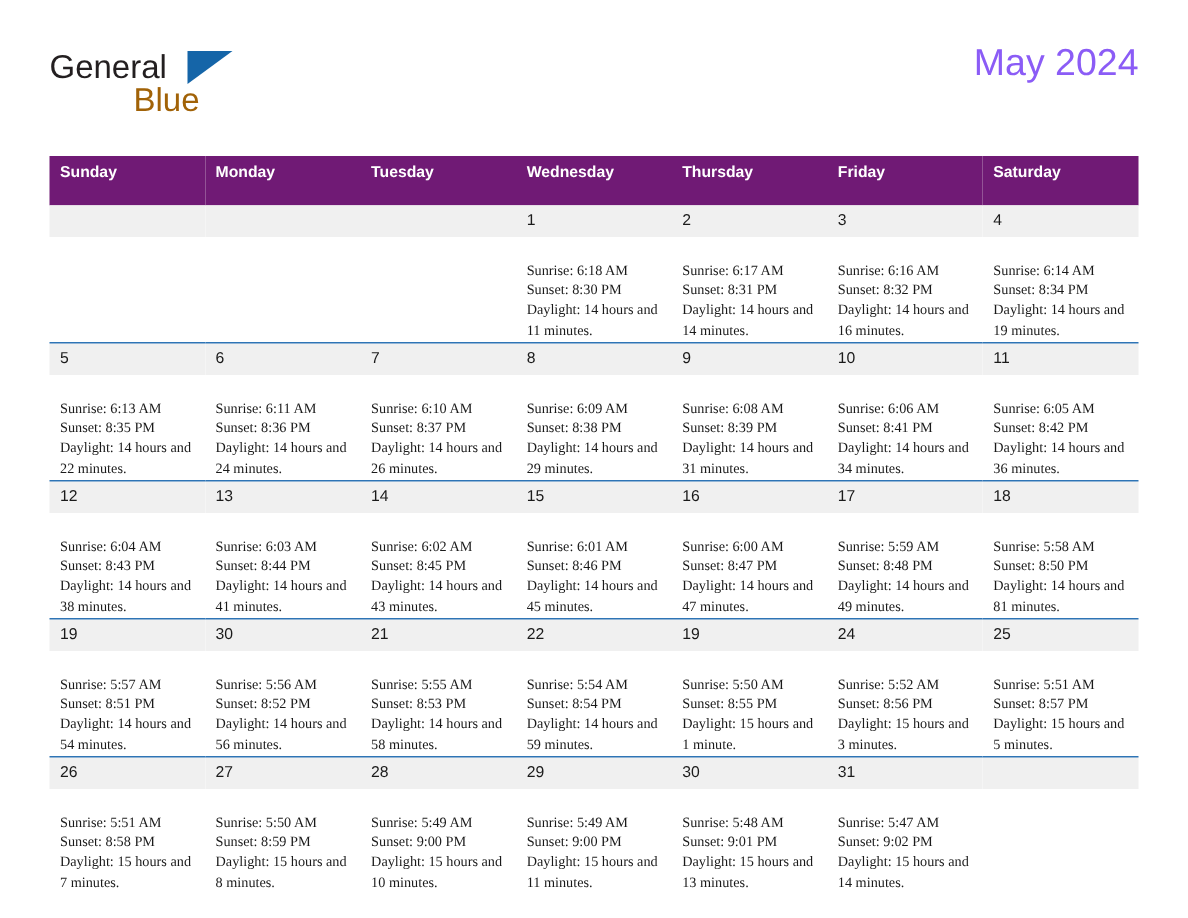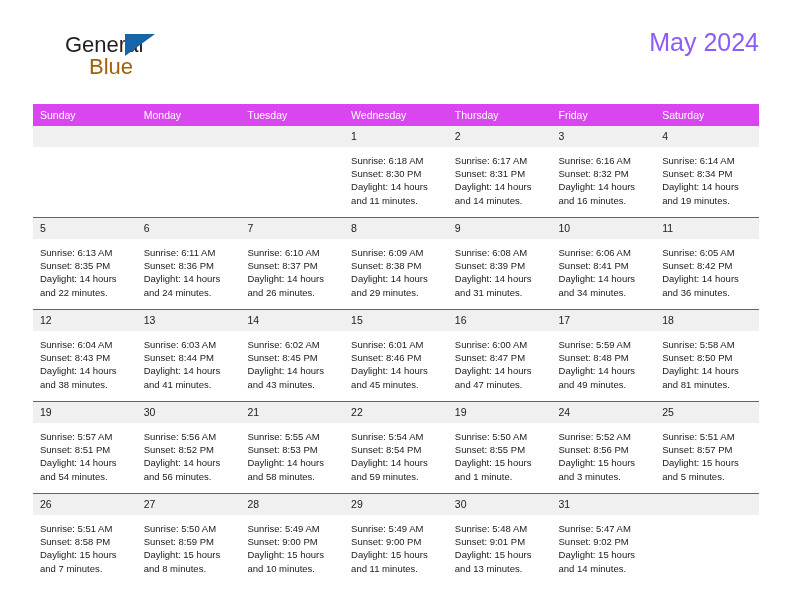--- a/index.html
+++ b/index.html
@@ -37,21 +37,20 @@
     height: 60px;
   }
   .brand-general {
     position: absolute;
     left: 0px;
     top: 0px;
     font-size: 22px;
     letter-spacing: 0px;
     color: #231f20;
     font-family: "Liberation Sans", sans-serif;
-    margin-left: 32px;
   }
   .brand-blue {
     position: absolute;
     left: 56px;
     top: 22px;
     font-size: 22px;
     color: #a16207;
     font-family: "Liberation Sans", sans-serif;
   }
   .brand-triangle {
@@ -90,26 +89,26 @@
   
   .calendar {
     position: absolute;
     left: 33px;
     top: 104px;
     width: 726px;
     border-collapse: collapse;
     table-layout: fixed;
   }
   .calendar th {
-    background: #d946ef;
+    background: #701a75;
     color: #ffffff;
     font-size: 10.5px;
-    font-weight: normal;
+    font-weight: bold;
     text-align: left;
-    padding: 5px 0 5px 7px;
+    padding: 5px 0 16px 7px;
     height: 19px;
     box-sizing: border-box;
     border: none;
   }
   .calendar td {
     vertical-align: top;
     padding: 0;
     border: none;
     border-top: 1px solid #2e74b5;
     height: 91px;
@@ -126,24 +125,25 @@
     line-height: 15px;
     padding: 3px 0 3px 7px;
     height: 15px;
     box-sizing: content-box;
     min-height: 15px;
   }
   .daynum.empty {
     color: transparent;
   }
   .details {
-    padding: 7px 6px 0 7px;
+    padding: 17px 6px 0 7px;
     font-size: 9.5px;
     line-height: 13.2px;
     color: #1a1a1a;
+    font-family: Liberation Serif, serif;
   }
   .details div {
     white-space: nowrap;
   }
   .details .wrapline {
     white-space: normal;
   }
 </style>
 </head>
 <body>

